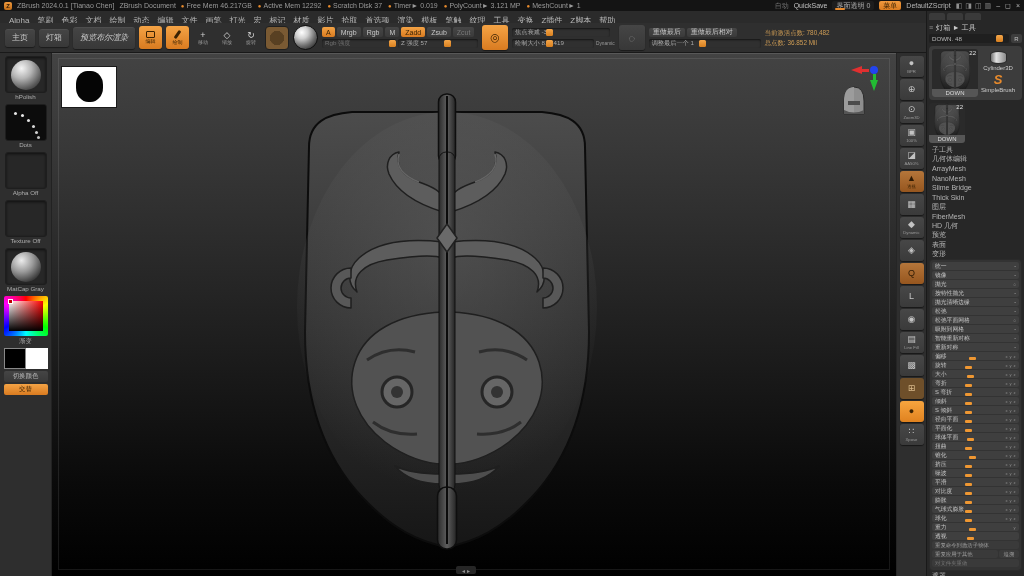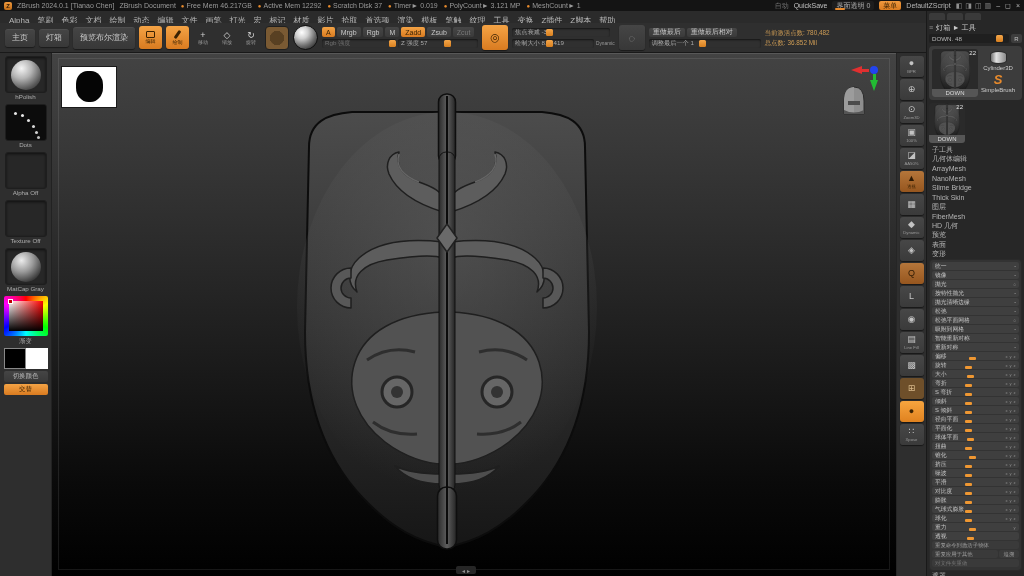--- a/index.html
+++ b/index.html
@@ -20,21 +20,21 @@
   .dockicons{display:flex;gap:3px;color:#8f8f8f;font-size:7px;}
   .winbtns{display:flex;gap:5px;color:#b5b5b5;font-size:7px;}
 
   
   #menubar{left:0;top:11px;width:926px;height:19px;background:#2b2b2b;border-bottom:1px solid #1d1d1d;display:flex;align-items:center;padding:0 5px;}
   #menubar .mi{font-size:8px;color:#b8b8b8;padding:0 4px;}
 
   
   #topshelf{left:0;top:23px;width:926px;height:30px;background:#2f2f2f;border-bottom:1px solid #191919;display:flex;align-items:center;gap:4px;padding:0 5px;}
   .btn{background:linear-gradient(#454545,#383838);border-radius:3px;color:#cbcbcb;display:flex;align-items:center;justify-content:center;height:18px;padding:0 7px;font-size:8px;box-shadow:0 1px 1px rgba(0,0,0,.45),inset 0 1px 0 rgba(255,255,255,.05);}
-  .btn.tall{height:22px;}
+  .btn.tall{height:22px;font-style:italic;}
   .iconbtn{width:23px;height:23px;border-radius:3px;display:flex;flex-direction:column;align-items:center;justify-content:center;gap:1px;background:linear-gradient(#454545,#383838);box-shadow:0 1px 1px rgba(0,0,0,.45);}
   .iconbtn.orange{background:linear-gradient(#f4a345,#d97b20);}
   .iconbtn .lbl{font-size:5px;color:#c9c9c9;line-height:1;}
   .iconbtn.orange .lbl{color:#3a2203;}
   .mini-edit{width:9px;height:7px;border:1px solid #3a2203;border-radius:1px;}
   .mini-pen{width:3px;height:9px;background:#3a2203;transform:rotate(35deg);border-radius:1px;}
   .minitool{display:flex;flex-direction:column;align-items:center;width:20px;gap:0;}
   .minitool .g{font-size:9px;color:#d0d0d0;line-height:1;}
   .minitool .lbl{font-size:5px;color:#9a9a9a;line-height:1;}
   .gradbtn{width:24px;height:24px;border-radius:4px;background:radial-gradient(circle at 50% 50%,#584022 45%,#7a5a33 46%);border:1px solid #1f1f1f;}

